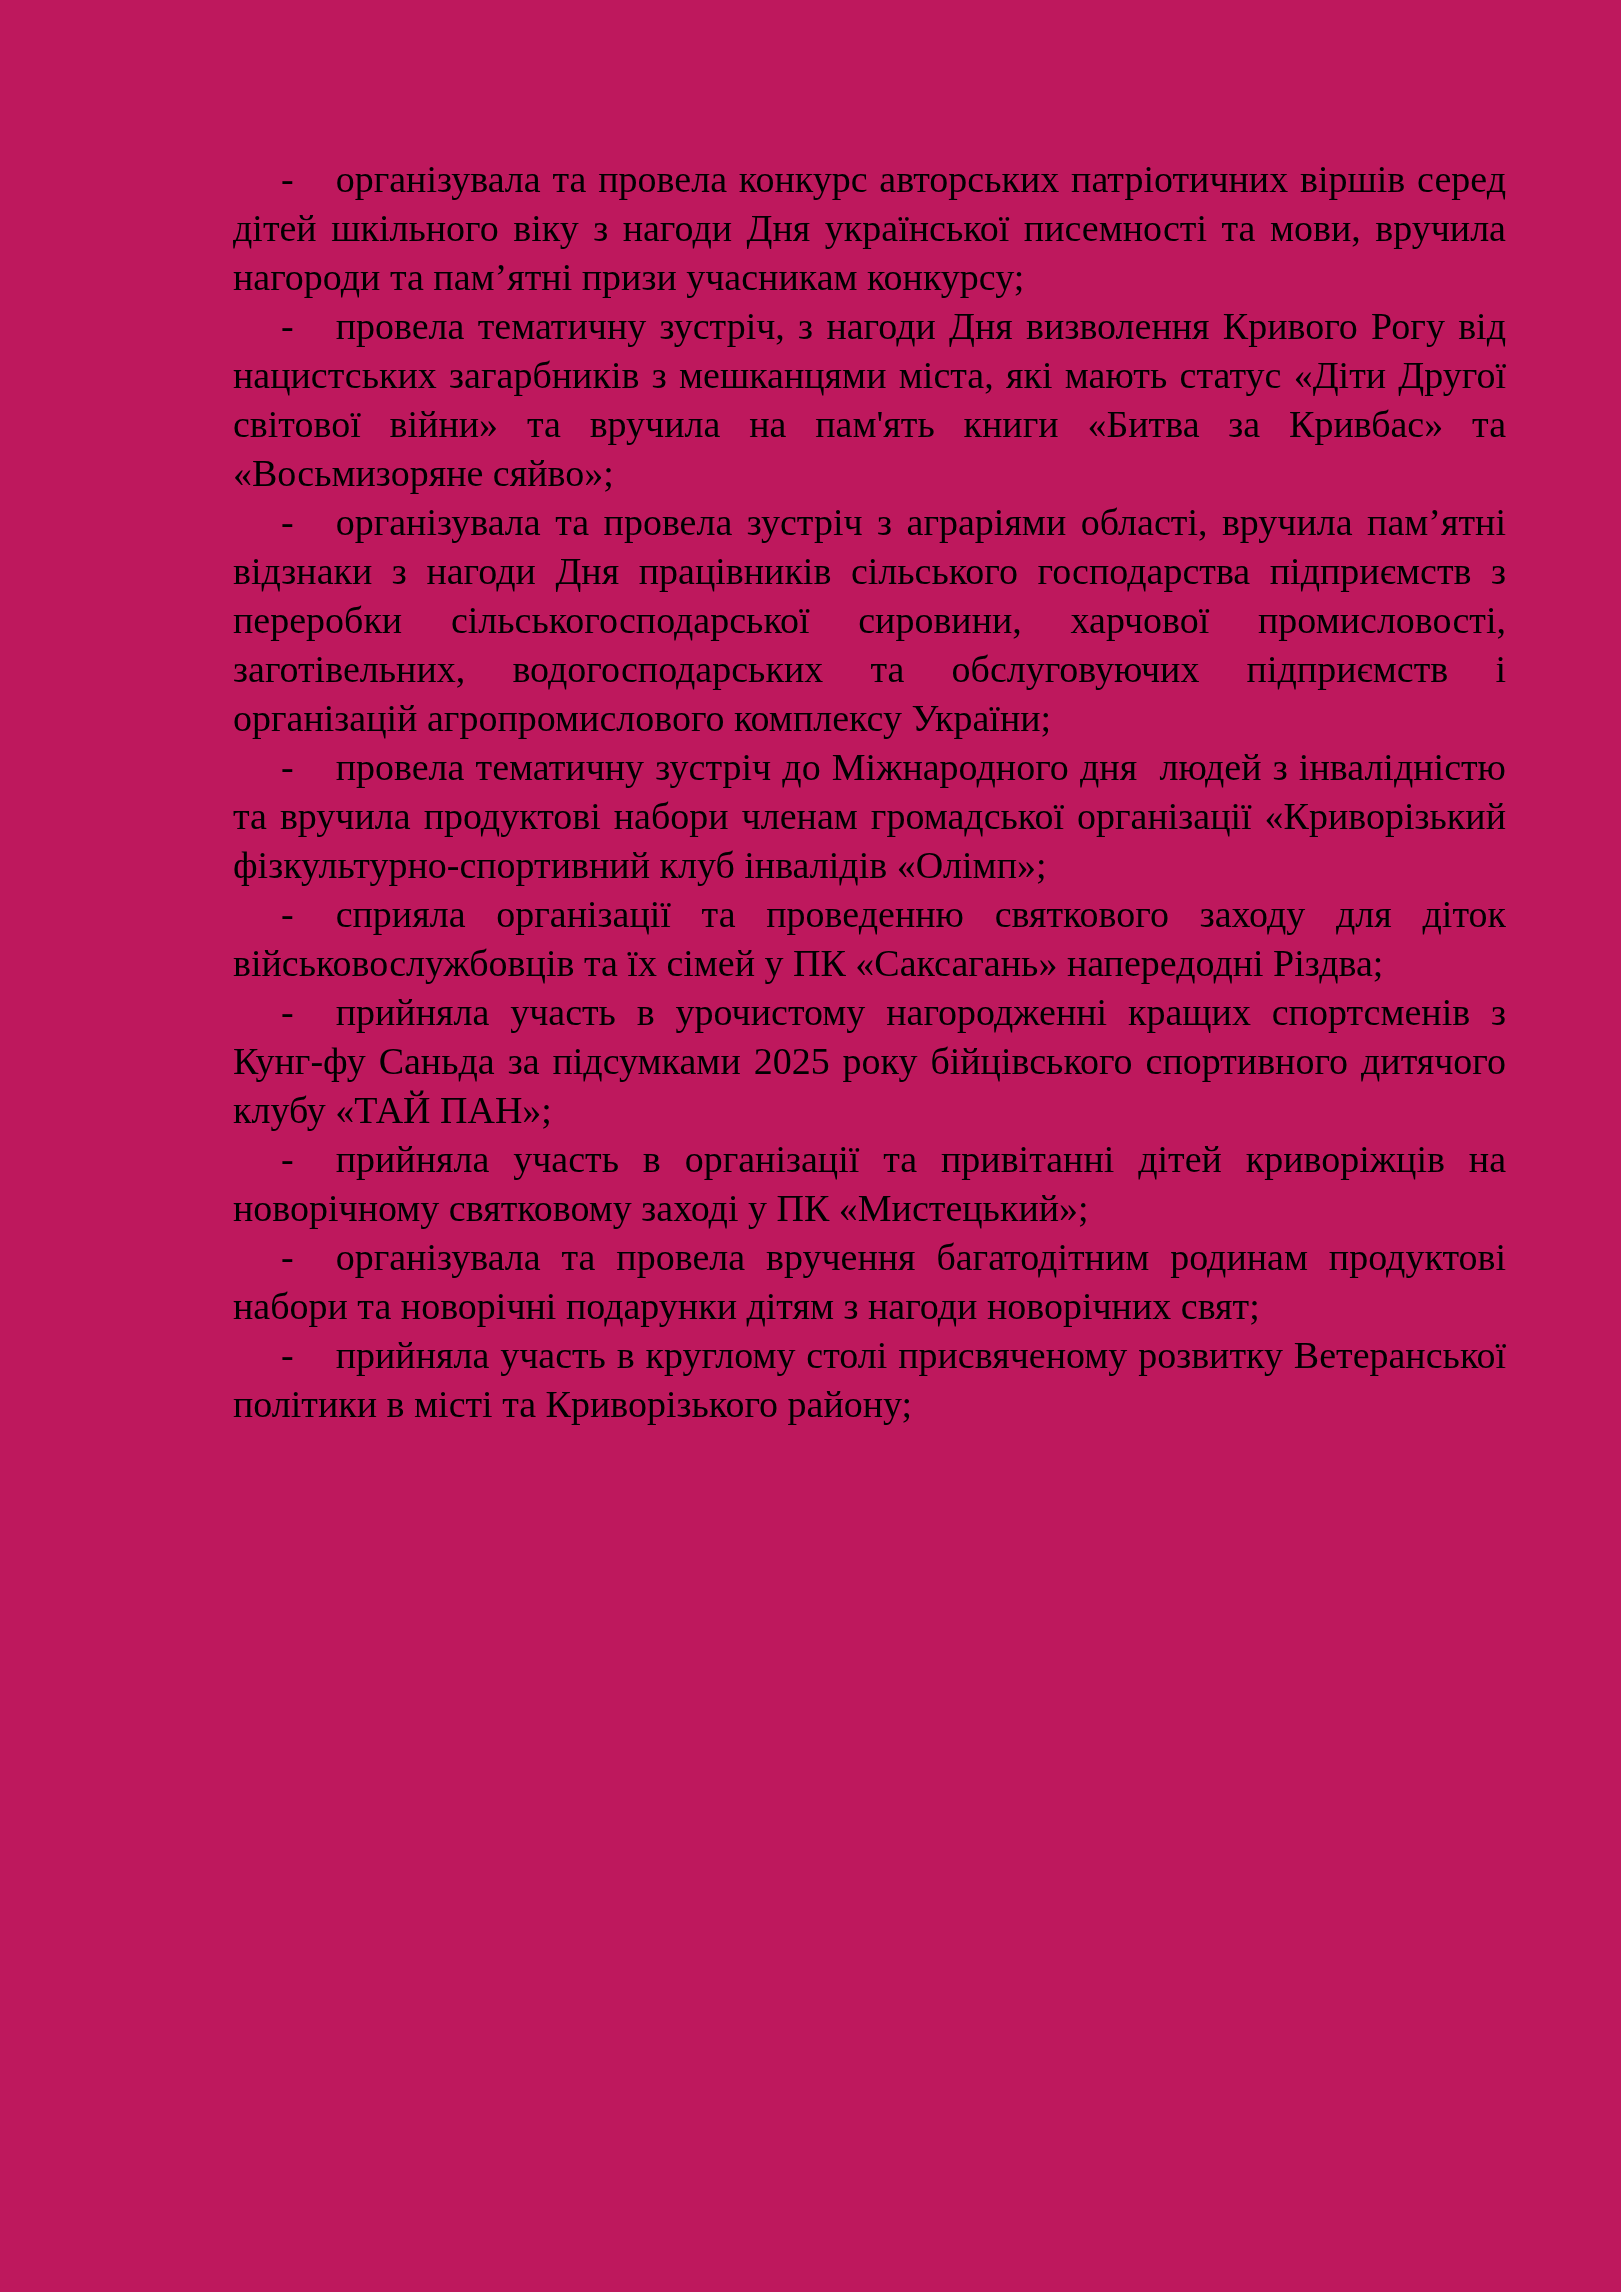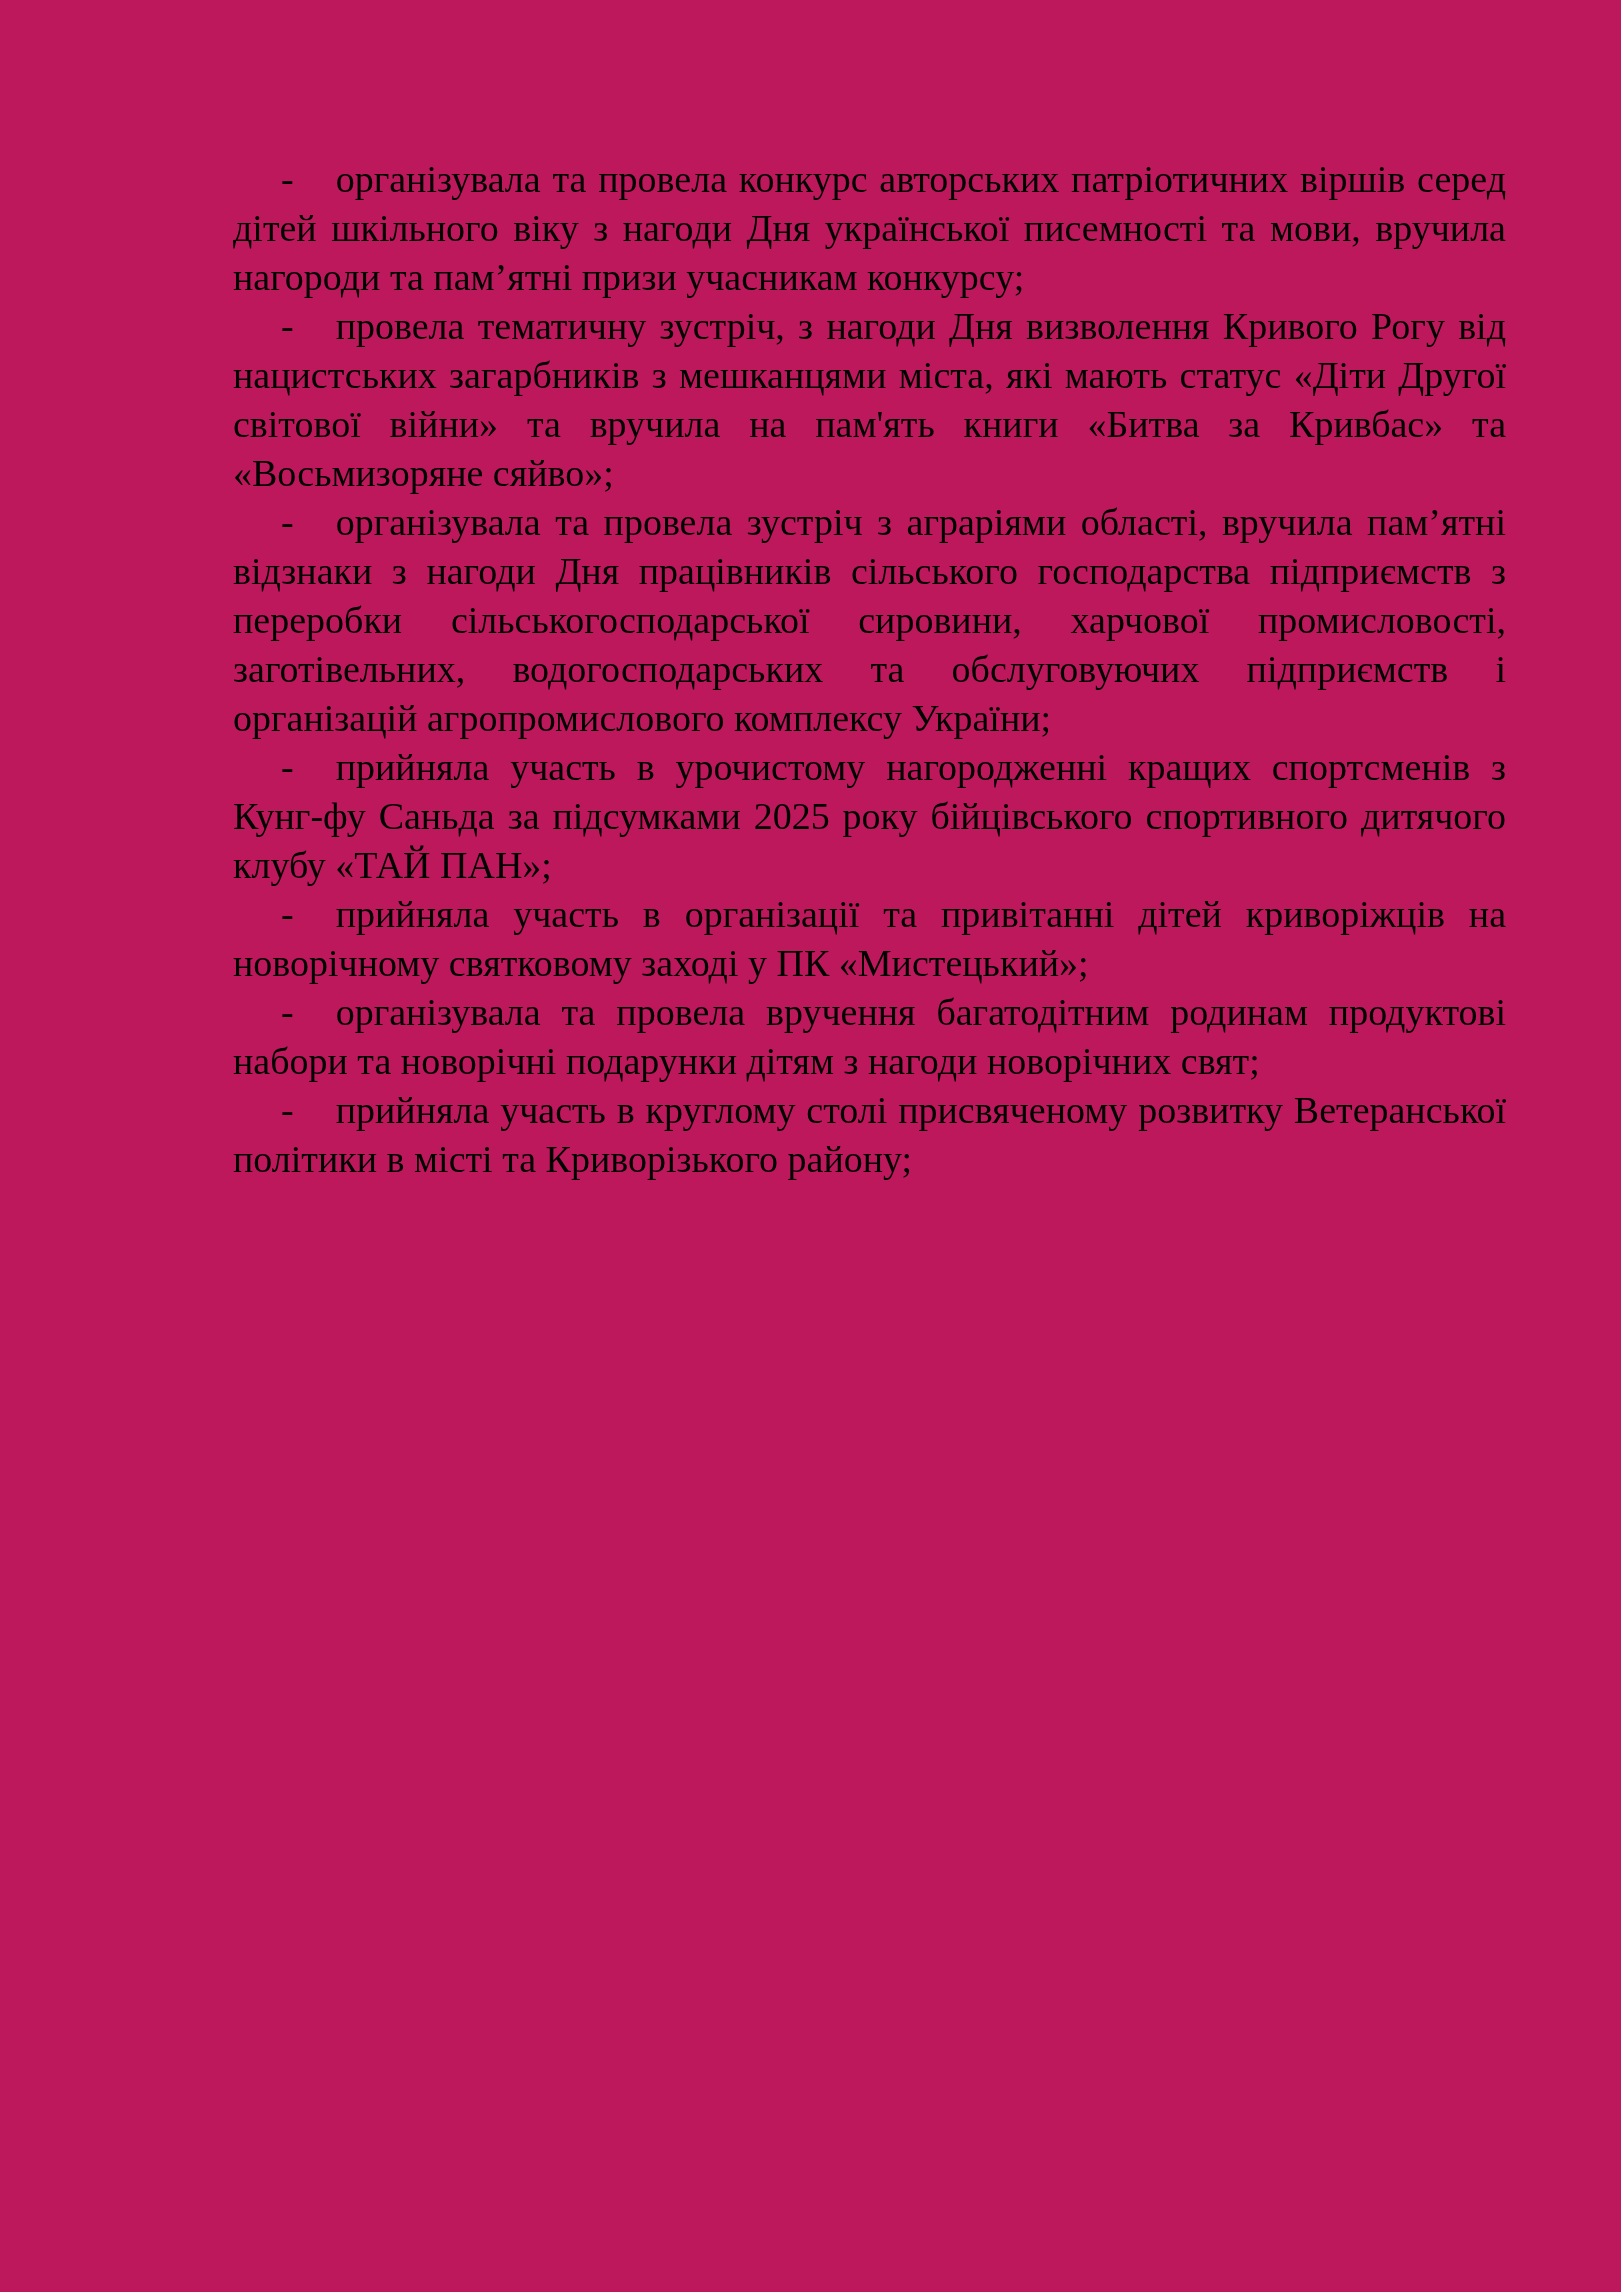--- a/index.html
+++ b/index.html
@@ -44,22 +44,24 @@
 <body>
 
 <div class="page">
   <main class="text-block">
   <p class="item"><span class="marker">-</span><span class="tab-gap"></span><span class="item-text">організувала та провела конкурс авторських патріотичних віршів серед дітей шкільного віку з нагоди Дня української писемності та мови, вручила нагороди та пам’ятні призи учасникам конкурсу;</span></p>
 
   <p class="item"><span class="marker">-</span><span class="tab-gap"></span><span class="item-text">провела тематичну зустріч, з нагоди Дня визволення Кривого Рогу від нацистських загарбників з мешканцями міста, які мають статус «Діти Другої світової війни» та вручила на пам'ять книги «Битва за Кривбас» та «Восьмизоряне сяйво»;</span></p>
 
   <p class="item"><span class="marker">-</span><span class="tab-gap"></span><span class="item-text">організувала та провела зустріч з аграріями області, вручила пам’ятні відзнаки з нагоди Дня працівників сільського господарства підприємств з переробки сільськогосподарської сировини, харчової промисловості, заготівельних, водогосподарських та обслуговуючих підприємств і організацій агропромислового комплексу України;</span></p>
 
+  <p class="item"><span class="marker">-</span><span class="tab-gap"></span><span class="item-text">провела тематичну зустріч до Міжнародного дня &nbsp;людей з інвалідністю та вручила продуктові набори членам громадської організації «Криворізький фізкультурно-спортивний клуб інвалідів «Олімп»;</span></p>
 
 
+  <p class="item"><span class="marker">-</span><span class="tab-gap"></span><span class="item-text">сприяла організації та проведенню святкового заходу для діток військовослужбовців та їх сімей у ПК «Саксагань» напередодні Різдва;</span></p>
 
 
   <p class="item"><span class="marker">-</span><span class="tab-gap"></span><span class="item-text">прийняла участь в урочистому нагородженні кращих спортсменів з Кунг-фу Саньда за підсумками 2025 року бійцівського спортивного дитячого клубу «ТАЙ ПАН»;</span></p>
 
   <p class="item"><span class="marker">-</span><span class="tab-gap"></span><span class="item-text">прийняла участь в організації та привітанні дітей криворіжців на новорічному святковому заході у ПК «Мистецький»;</span></p>
 
   <p class="item"><span class="marker">-</span><span class="tab-gap"></span><span class="item-text">організувала та провела вручення багатодітним родинам продуктові набори та новорічні подарунки дітям з нагоди новорічних свят;</span></p>
 
   <p class="item"><span class="marker">-</span><span class="tab-gap"></span><span class="item-text">прийняла участь в круглому столі присвяченому розвитку Ветеранської політики в місті та Криворізького району;</span></p>
 </main>

